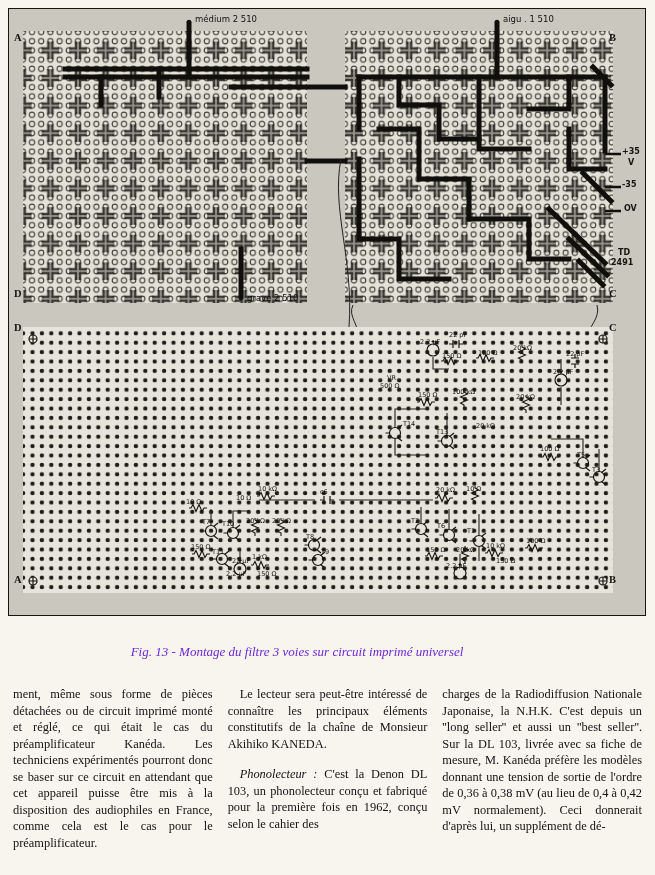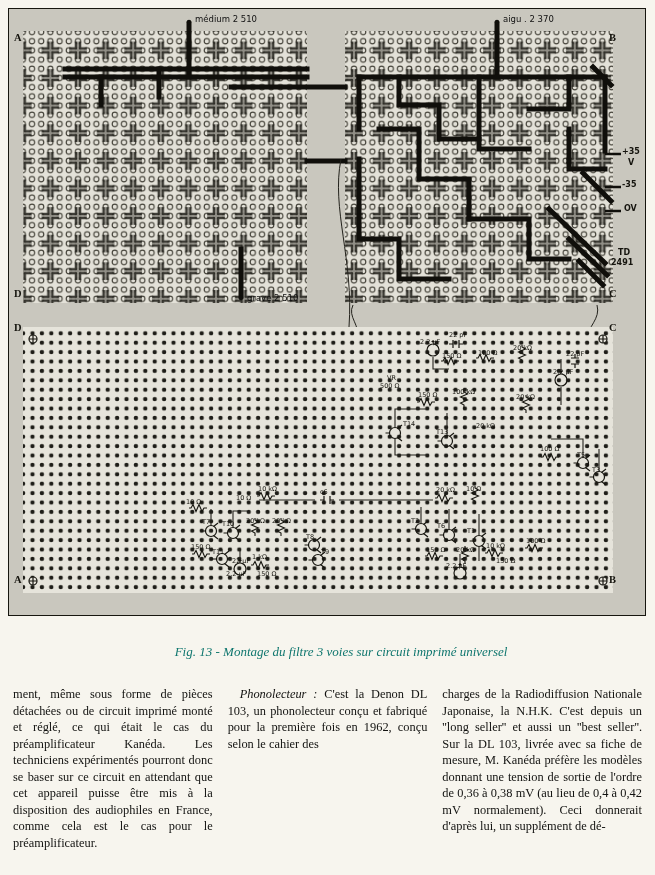--- a/index.html
+++ b/index.html
@@ -28,22 +28,21 @@
   }
   .fig-label.name { font:8.5px/1.1 "DejaVu Sans", sans-serif; color:#111; }
   .fig-label.rail { font:bold 8px/1.1 "DejaVu Sans", sans-serif; }
   .fig-label.corner { font:bold 10.5px/1 "Liberation Serif", serif; }
 
   
   .caption {
     position:absolute; top:644px; left:0; width:594px;
     text-align:center;
     font:italic 13px/1.2 "Liberation Serif", serif;
-    color:#0f766e;
-    margin-left:44px;
+    color:#6d28d9;
   }
 
   
   .columns {
     position:absolute; top:686px; left:13px; right:13px;
     display:grid; grid-template-columns:1fr 1fr 1fr; column-gap:15px;
     font-size:12.4px; line-height:1.33; color:#121210;
     text-align:justify;
   }
   .columns p { margin:0; }
@@ -207,21 +206,21 @@
           <use href="#sym-tr" transform="translate(309 551) rotate(0)"></use>
           <use href="#sym-tr" transform="translate(213 550) rotate(0)"></use>
           <use href="#sym-tr" transform="translate(412 520) rotate(0)"></use>
           <use href="#sym-tr" transform="translate(440 526) rotate(0)"></use>
           <use href="#sym-tr" transform="translate(470 532) rotate(0)"></use>
         </g>
     </svg>
 
     <div class="label-layer">
         <span class="fig-label name" style="left: 186px; top: 6px;">médium 2 510</span>
-        <span class="fig-label name" style="left: 494px; top: 6px;">aigu . 2 370</span>
+        <span class="fig-label name" style="left: 494px; top: 6px;">aigu . 1 510</span>
         <span class="fig-label name" style="left: 238px; top: 285px;">grave 2 510</span>
         <span class="fig-label corner" style="left: 5px; top: 24px;">A</span>
         <span class="fig-label corner" style="left: 600px; top: 24px;">B</span>
         <span class="fig-label corner" style="left: 5px; top: 280px;">D</span>
         <span class="fig-label corner" style="left: 600px; top: 280px;">C</span>
         <span class="fig-label rail" style="left: 613px; top: 139px;">+35</span>
         <span class="fig-label rail" style="left: 619px; top: 150px;">V</span>
         <span class="fig-label rail" style="left: 613px; top: 172px;">-35</span>
         <span class="fig-label rail" style="left: 615px; top: 196px;">OV</span>
         <span class="fig-label rail" style="left: 609px; top: 240px;">TD</span>
@@ -280,20 +279,21 @@
       </div>
   </div>
 
   <div class="caption">Fig. 13 - Montage du filtre 3 voies sur circuit imprimé universel</div>
 
   <div class="columns">
     <div class="col">
       <p>ment, même sous forme de pièces détachées ou de circuit imprimé monté et réglé, ce qui était le cas du préamplificateur Kanéda. Les techniciens expérimentés pourront donc se baser sur ce circuit en attendant que cet appareil puisse être mis à la disposition des audiophiles en France, comme cela est le cas pour le préamplificateur.</p>
     </div>
     <div class="col">
+      <p class="ind">Le lecteur sera peut-être intéressé de connaître les principaux éléments constitutifs de la chaîne de Monsieur Akihiko KANEDA.</p>
       <p class="ind"><span class="lead-italic">Phonolecteur :</span> <span>C'est la Denon DL 103, un phonolecteur conçu et fabriqué pour la première fois en 1962, conçu selon le cahier des</span></p>
     </div>
     <div class="col">
       <p>charges de la Radiodiffusion Nationale Japonaise, la N.H.K. C'est depuis un ''long seller'' et aussi un ''best seller''. Sur la DL 103, livrée avec sa fiche de mesure, M. Kanéda préfère les modèles donnant une tension de sortie de l'ordre de 0,36 à 0,38 mV (au lieu de 0,4 à 0,42 mV normalement). Ceci donnerait d'après lui, un supplément de dé-</p>
     </div>
   </div>
 
 </div>
 
 </body></html>

